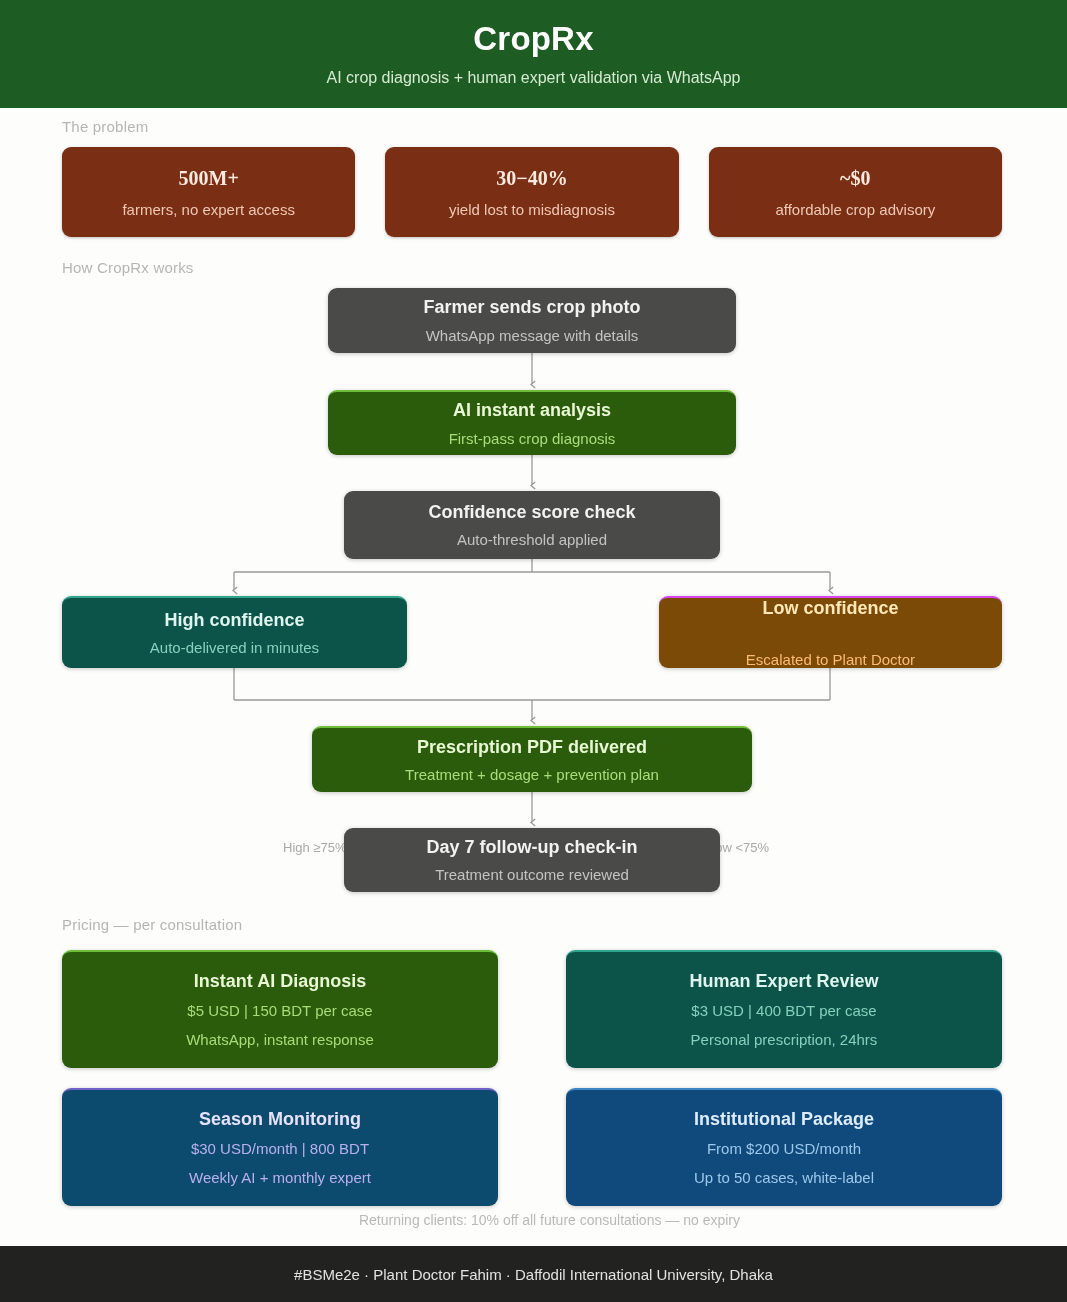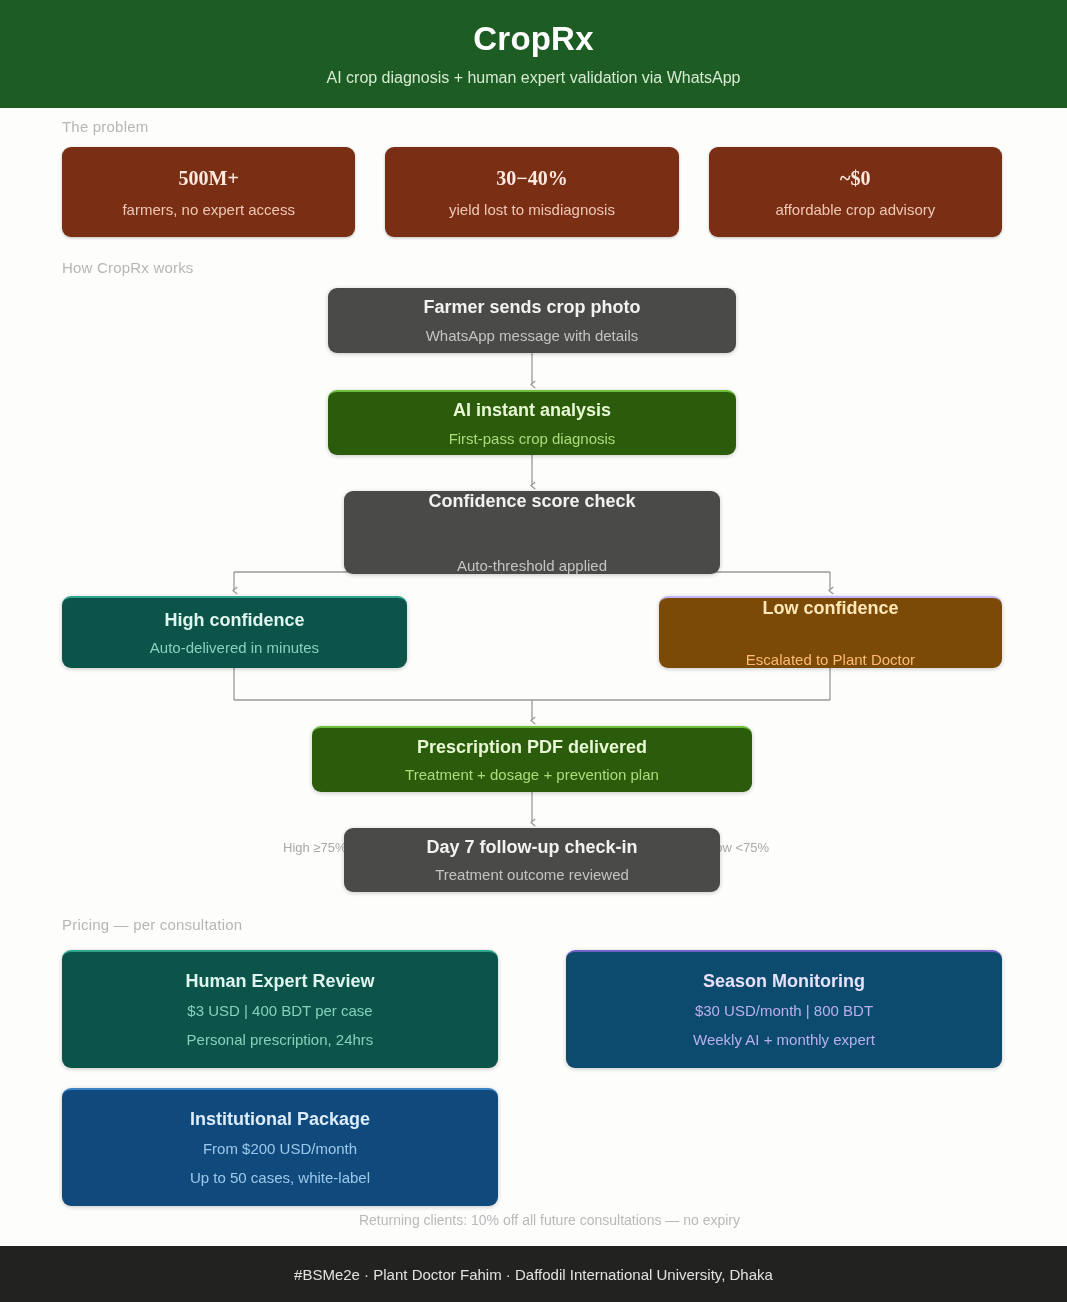--- a/index.html
+++ b/index.html
@@ -131,27 +131,27 @@
   .n-gray .node-sub   { color: #c3c3c0; }
 
   .n-green { background: #2a5c0b; border-top: 2px solid #6bbf3a; }
   .n-green .node-title { color: #e8f7d4; }
   .n-green .node-sub   { color: #aadd7a; }
 
   .n-teal  { background: #0c5449; border-top: 2px solid #2ea58c; }
   .n-teal .node-title { color: #ddf5ee; }
   .n-teal .node-sub   { color: #86d2bd; }
 
-  .n-amber { background: #7a4a06; border-top: 2px solid #c4b5fd; gap: 24px; }
+  .n-amber { background: #7a4a06; border-top: 2px solid #d946ef; gap: 24px; }
   .n-amber .node-title { color: #ffe7b8; }
   .n-amber .node-sub   { color: #fdba74; }
 
   #node1 { left: 328px; top: 8px;   width: 408px; height: 65px; }
   #node2 { left: 328px; top: 110px; width: 408px; height: 65px; }
-  #node3 { left: 344px; top: 211px; width: 376px; height: 83px; justify-content: space-between; }
+  #node3 { left: 344px; top: 211px; width: 376px; height: 68px; }
   #node4 { left: 62px;  top: 316px; width: 345px; height: 72px; }
   #node5 { left: 659px; top: 316px; width: 343px; height: 72px; }
   #node6 { left: 312px; top: 446px; width: 440px; height: 66px; }
   #node7 { left: 344px; top: 548px; width: 376px; height: 64px; }
 
   .edge-label {
     position: absolute;
     font-size: 13px;
     color: #a9a9a9;
     background: #fdfdfc;
@@ -329,20 +329,25 @@
 
     <div class="node n-gray" id="node7">
       <div class="node-title">Day 7 follow-up check-in</div>
       <div class="node-sub">Treatment outcome reviewed</div>
     </div>
   </div>
 
   <div class="section-label" id="lbl-pricing">Pricing — per consultation</div>
 
   <div class="pricing-grid">
+    <div class="price-card p-green">
+      <div class="price-title">Instant AI Diagnosis</div>
+      <div class="price-line">$5 USD | 150 BDT per case</div>
+      <div class="price-line">WhatsApp, instant response</div>
+    </div>
 
     <div class="price-card p-teal">
       <div class="price-title">Human Expert Review</div>
       <div class="price-line">$3 USD | 400 BDT per case</div>
       <div class="price-line">Personal prescription, 24hrs</div>
     </div>
 
     <div class="price-card p-purple">
       <div class="price-title">Season Monitoring</div>
       <div class="price-line">$30 USD/month | 800 BDT</div>

